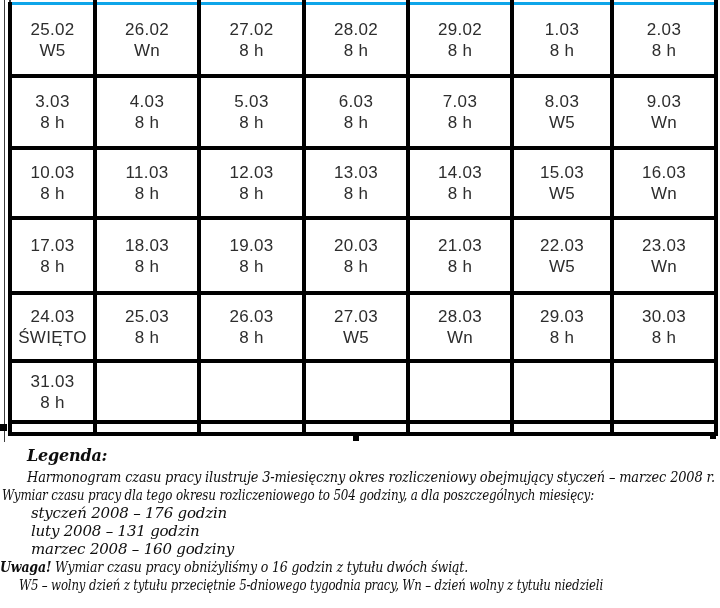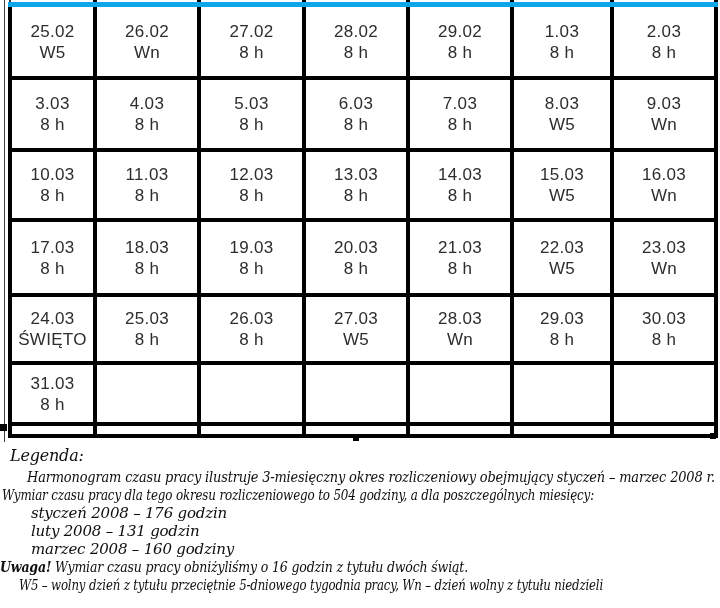--- a/index.html
+++ b/index.html
@@ -19,21 +19,21 @@
   table.cal td{
     border:4px solid #000000;
     text-align:center;vertical-align:middle;padding:0;
     font-size:17px;line-height:21px;color:#2d2d2d;letter-spacing:.3px;
     overflow:hidden;
   }
   
   tr.sliver td{border-top:none;border-bottom:none;height:2px;}
   tr.sliver td:first-child{border-left:2px solid #3c3c3c;}
   
-  tr.r1 td{height:69px;border-top:5px solid #0ea5e9;}
+  tr.r1 td{height:69px;border-top:3px solid #0ea5e9;}
   tr.r2 td{height:68px;}
   tr.r3 td{height:66px;border-radius:28px;}
   tr.r4 td{height:71px;}
   tr.r5 td{height:64px;}
   tr.r6 td{height:57px;}
   
   tr.strip td{height:8px;}
   .cdate{white-space:nowrap;}
   .clabel{white-space:nowrap;}
 
@@ -43,21 +43,21 @@
   #handle-right{left:710px;top:433px;width:6px;height:6px;}
 
   
   #legend{
     position:absolute;left:0;top:447px;width:719px;
     font-family:"DejaVu Serif",serif;font-style:italic;
     font-size:15px;line-height:18px;color:#0d0d0d;letter-spacing:-.2px;
   }
   .lg-line{white-space:nowrap;overflow:hidden;}
   .fit-inner{display:inline-block;white-space:nowrap;transform-origin:0 50%;}
-  #lg-heading{padding-left:10px;font-weight:normal;font-size:16px;margin-bottom:3px;}
+  #lg-heading{padding-left:27px;font-weight:bold;font-size:16px;margin-bottom:3px;}
   #lg-p1{padding-left:27px;text-decoration:underline;}
   #lg-p2{padding-left:2px;}
   .lg-bullet{display:flex;align-items:center;margin-left:22px;height:18px;}
   .bullet-sq{width:7px;height:7px;flex:0 0 7px;margin-right:2px;}
   #lg-note{}
   #lg-note .bold{font-weight:bold;}
   #lg-abbr{padding-left:19px;font-style:italic;}
 </style>
 </head>
 <body>

